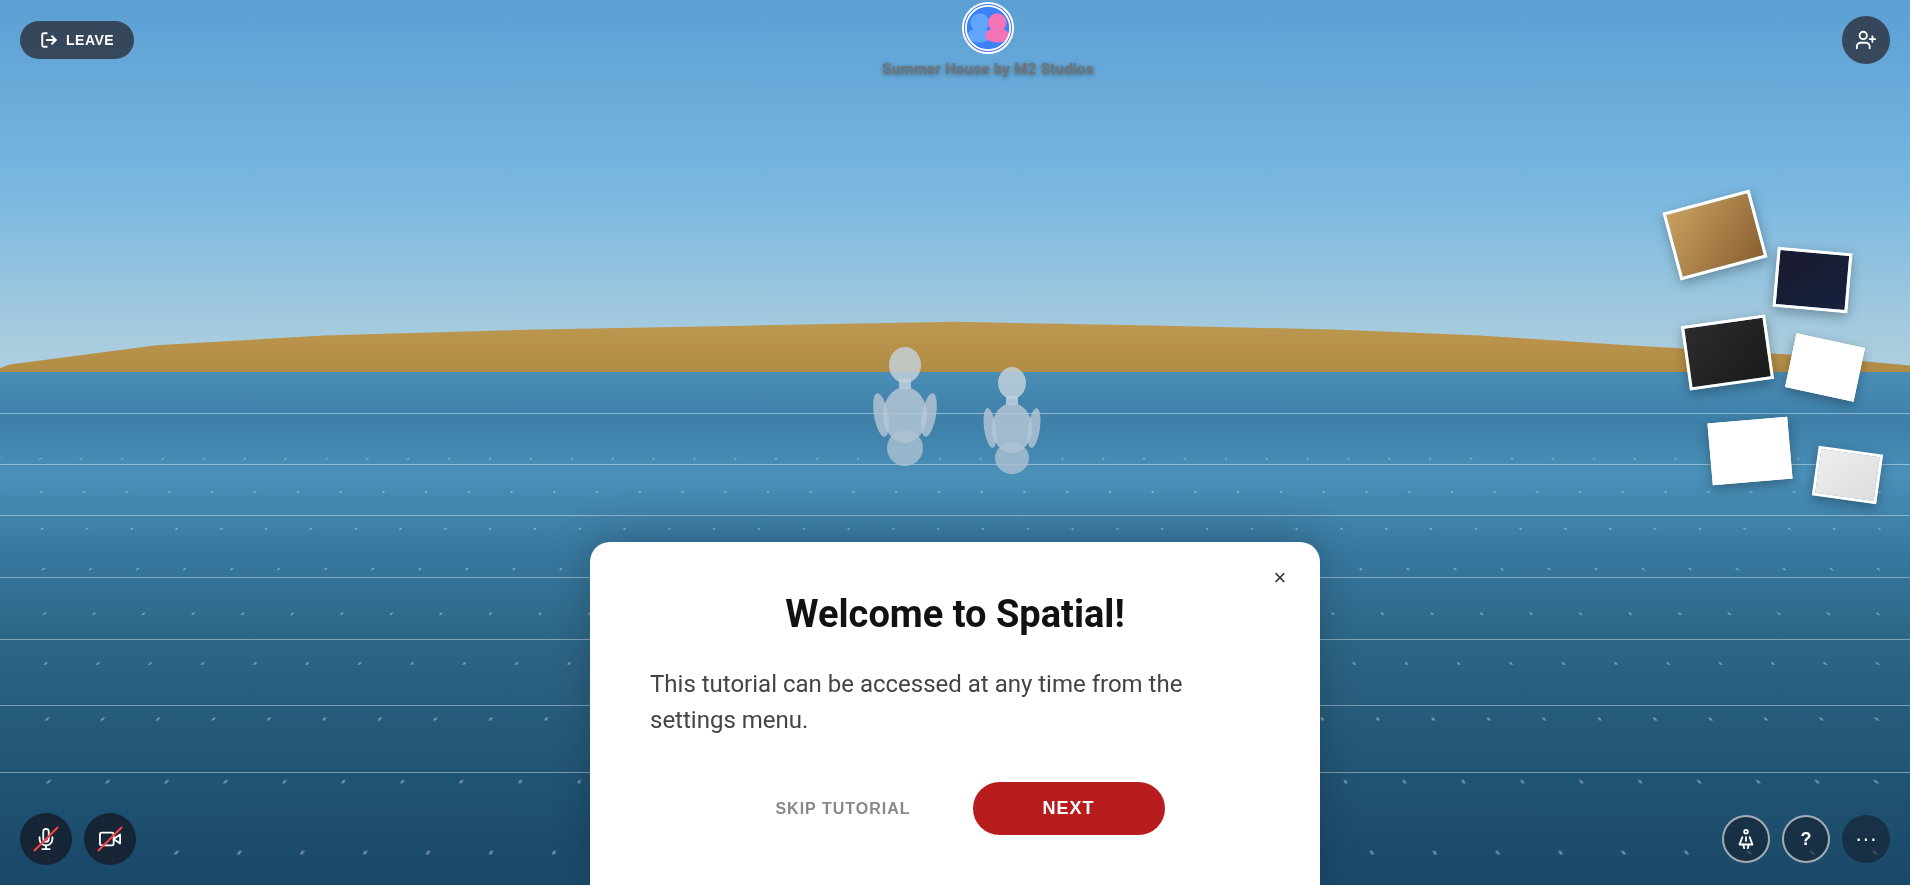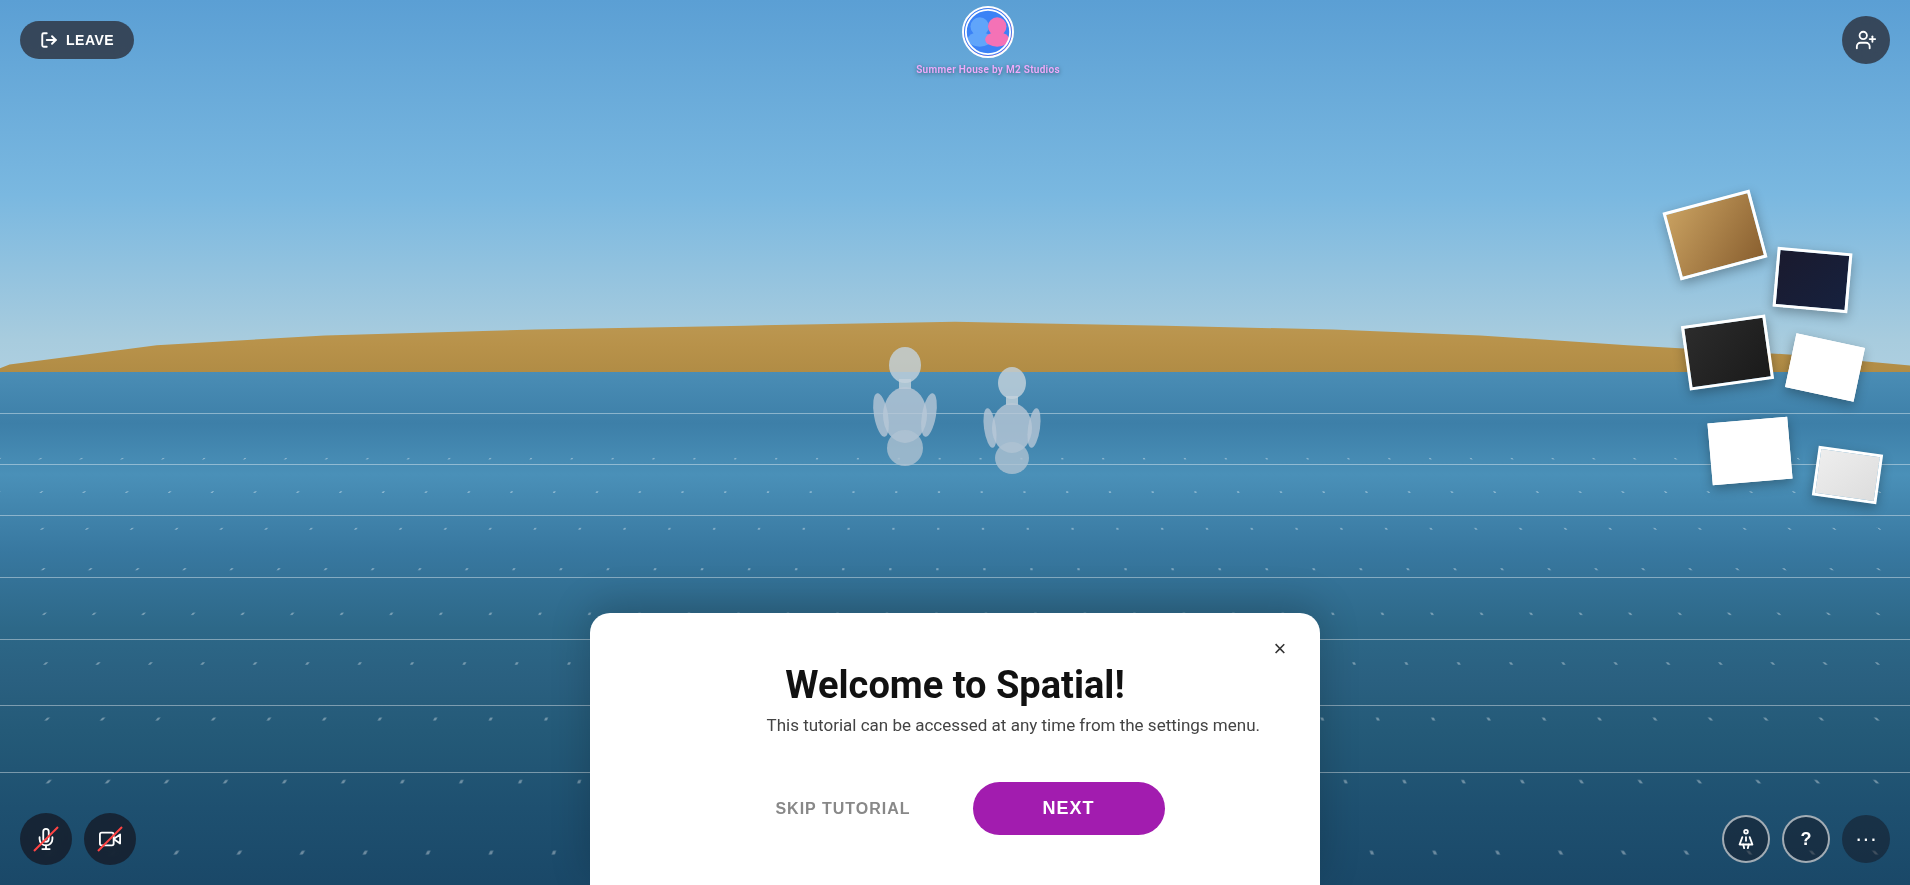--- a/index.html
+++ b/index.html
@@ -218,22 +218,22 @@
       border: 2px solid white;
       background: linear-gradient(135deg, #3b82f6, #ec4899);
       display: flex;
       align-items: center;
       justify-content: center;
       overflow: hidden;
       position: relative;
     }
 
     .space-title {
-      color: #f0abfc;
-      font-size: 10px;
+      color: #737373;
+      font-size: 15px;
       font-weight: 600;
       text-shadow: 0 1px 4px rgba(0,0,0,0.5);
       letter-spacing: 0.3px;
     }
 
     
     .add-user-btn {
       width: 48px;
       height: 48px;
       background: rgba(40,40,50,0.75);
@@ -363,27 +363,27 @@
       align-items: center;
       justify-content: center;
       border-radius: 50%;
     }
 
     .modal-title {
       text-align: center;
       font-size: 38px;
       font-weight: 700;
       color: #111;
-      margin-bottom: 4px;
+      margin-bottom: 28px;
       line-height: 1.2;
     }
 
     .modal-subtitle {
-      text-align: right;
-      font-size: 17px;
+      text-align: left;
+      font-size: 24px;
       color: #444;
       margin-bottom: 44px;
       line-height: 1.5;
     }
 
     .modal-actions {
       display: flex;
       align-items: center;
       justify-content: center;
       gap: 32px;
@@ -395,21 +395,21 @@
       color: #888;
       font-size: 16px;
       font-weight: 600;
       letter-spacing: 1px;
       cursor: pointer;
       padding: 14px 30px;
       text-transform: uppercase;
     }
 
     .next-btn {
-      background: #a21caf;
+      background: #b91c1c;
       color: white;
       border: none;
       border-radius: 30px;
       font-size: 18px;
       font-weight: 700;
       letter-spacing: 1px;
       padding: 16px 70px;
       cursor: pointer;
       text-transform: uppercase;
     }

